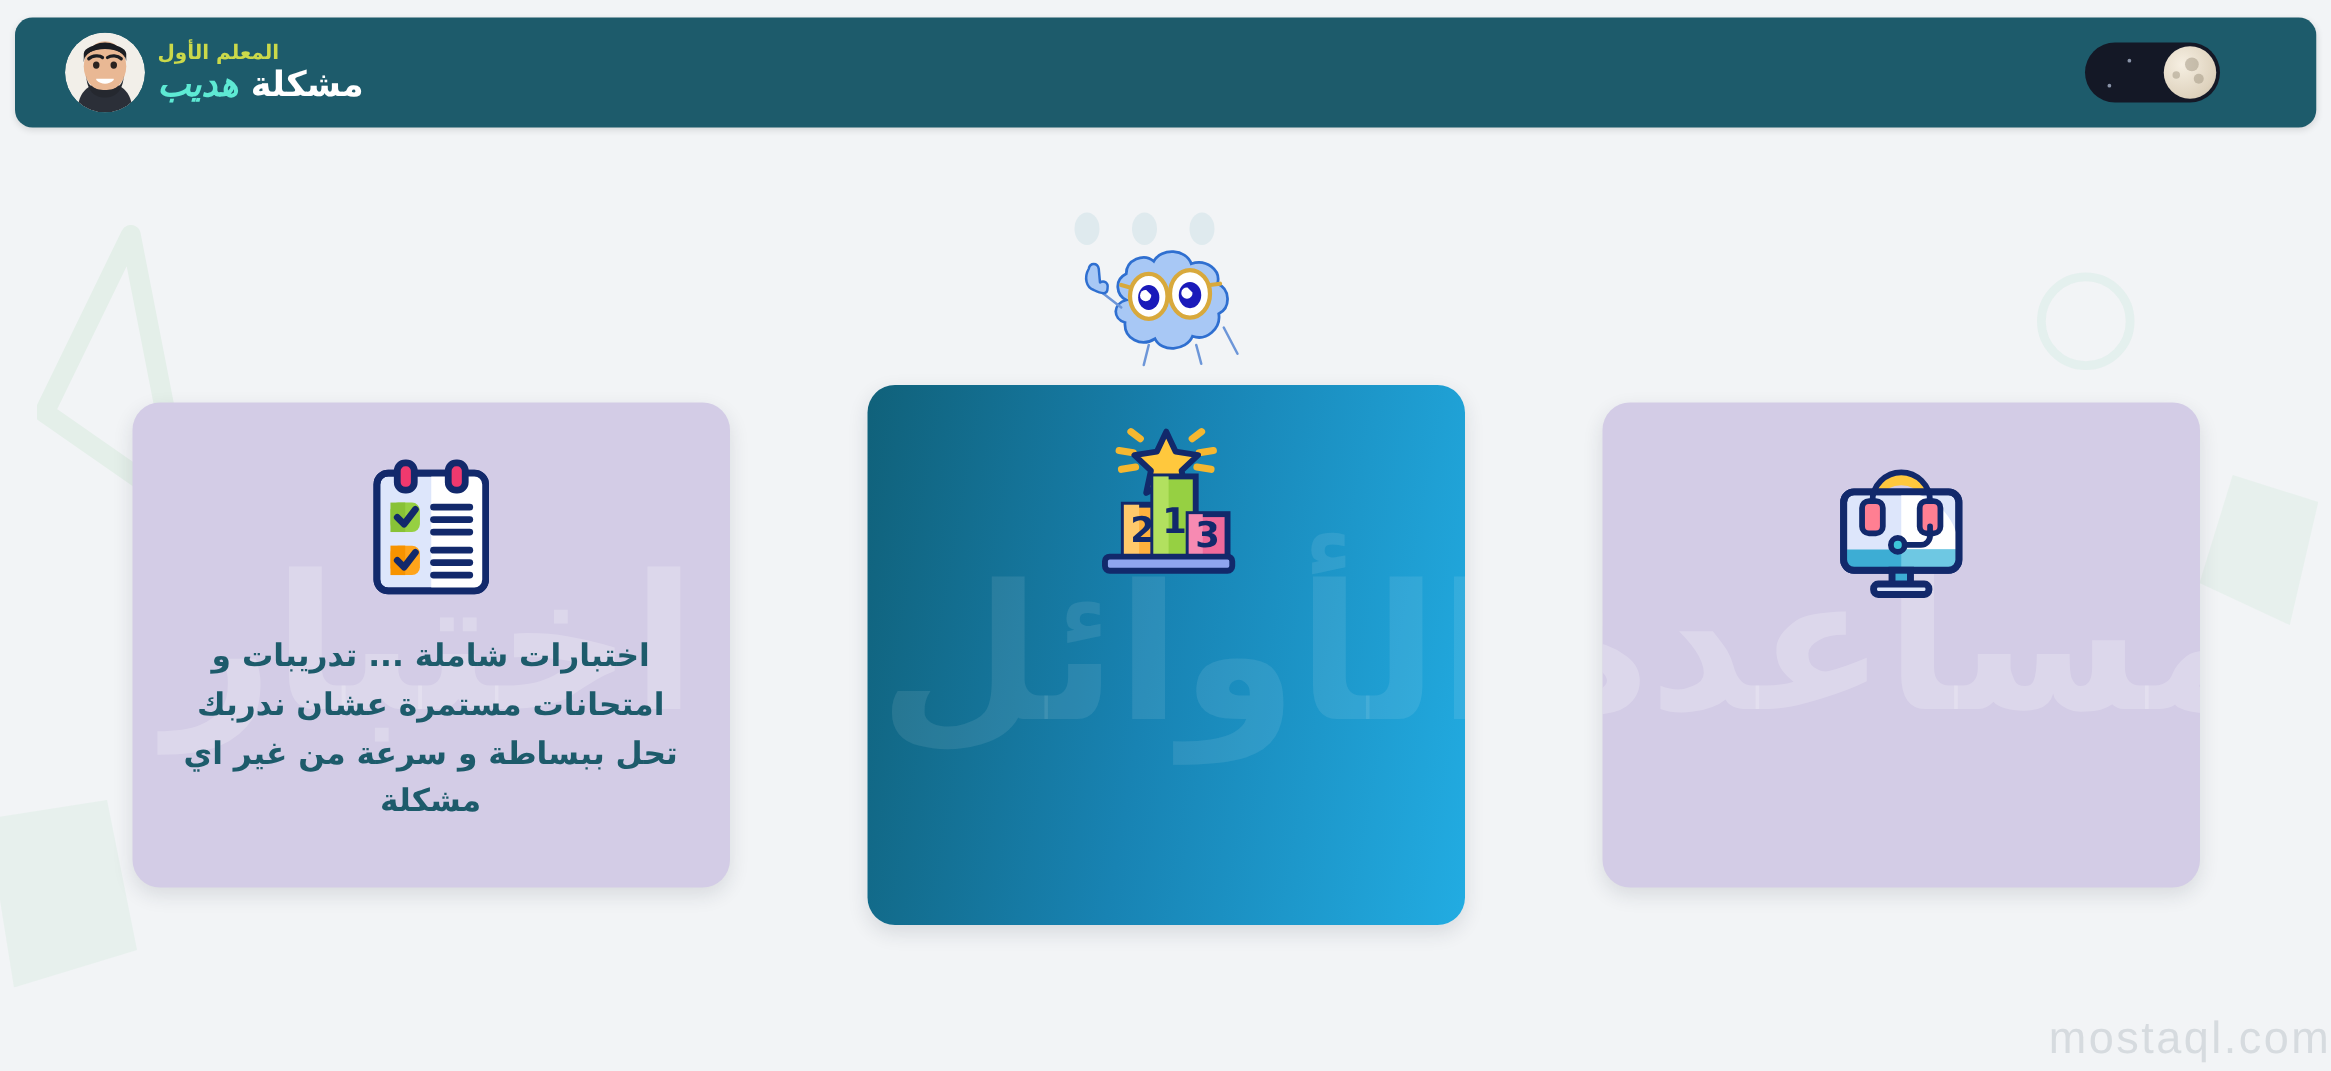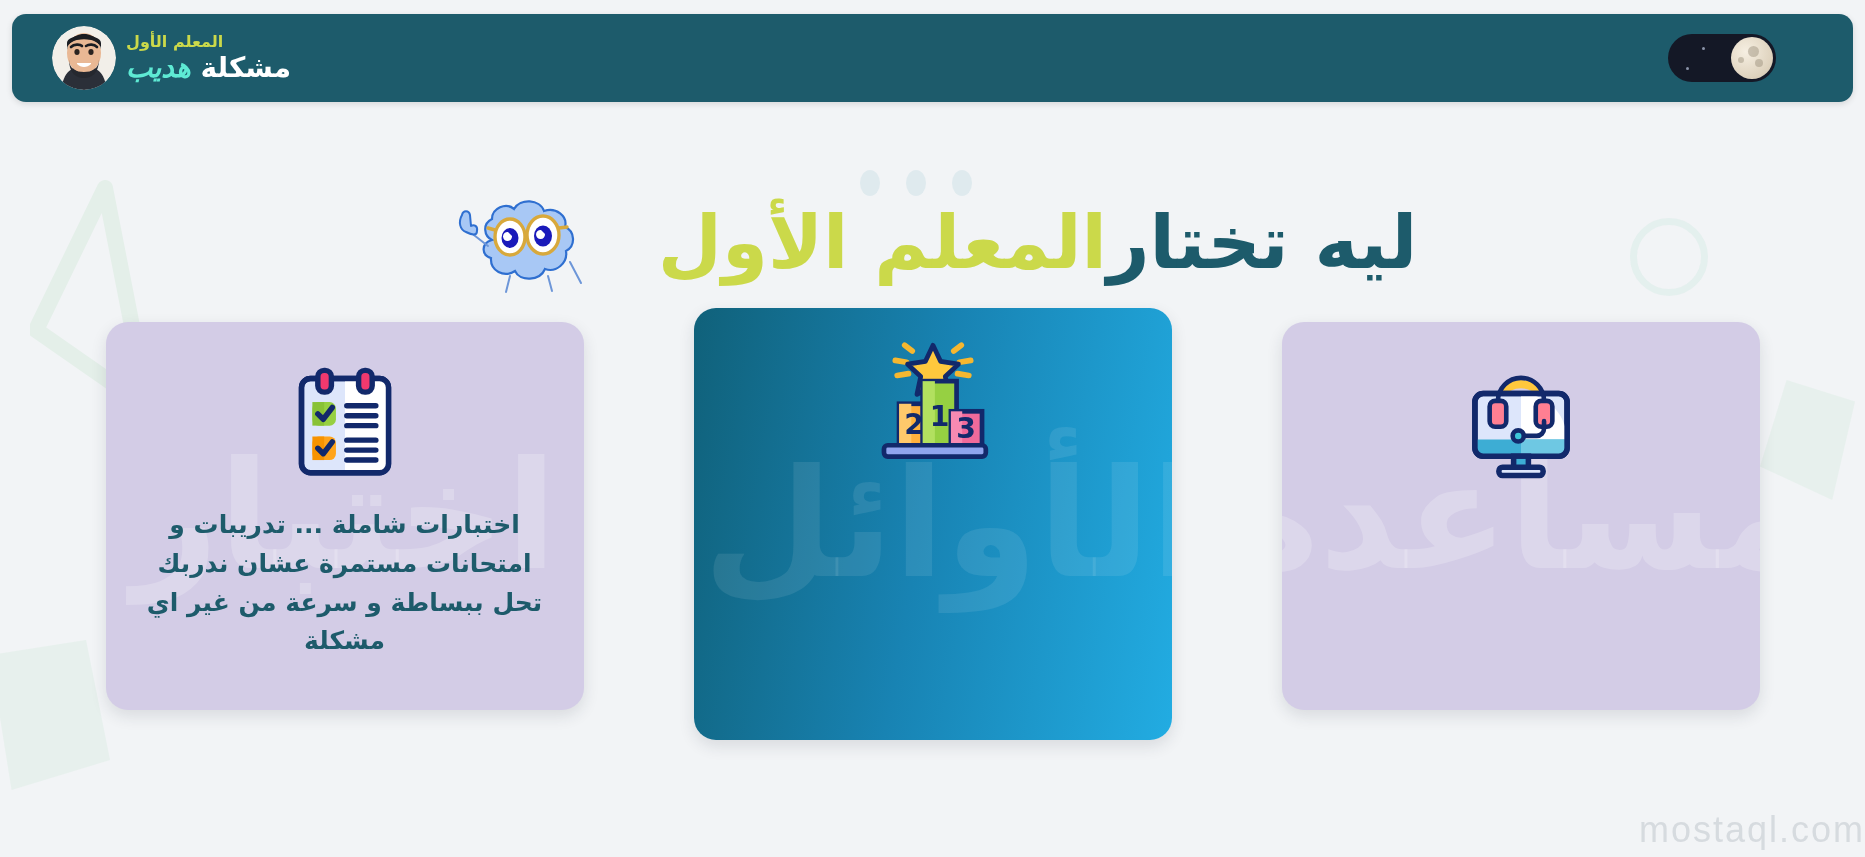--- a/index.html
+++ b/index.html
@@ -375,27 +375,20 @@
       <i class="m1"></i>
         <i class="m2"></i>
         <i class="m3"></i>
     </span>
   </button>
 
 
 </header>
 
 <section id="heading">
-  <h1 class="heading-title">
-    <span class="t-dark">ليه تختار</span><span class="t-lime">المعلم الأول</span>
-    <span class="heading-underlines">
-      <span class="ul-dark"></span>
-      <span class="ul-lime"></span>
-    </span>
-  </h1>
 
   <svg class="mascot" viewBox="0 0 152 110">
     <g stroke="#2f6fd0" stroke-width="2.2" fill="#a8c8f5">
       <path d="M44 52 C36 48 34 36 44 31 C44 20 58 14 66 21 C72 10 92 11 96 23 C108 19 120 28 117 39 C127 43 128 58 118 63 C120 75 108 85 97 81 C92 93 72 94 67 83 C56 90 42 83 43 70 C33 67 33 55 44 52 Z"></path>
     </g>
     <g stroke="#6d96d8" stroke-width="2" fill="#a8c8f5" stroke-linecap="round">
       <path d="M40 58 L22 44"></path>
       <path d="M122 74 L133 95"></path>
       <path d="M62 88 L58 104"></path>
       <path d="M100 88 L104 103"></path>

